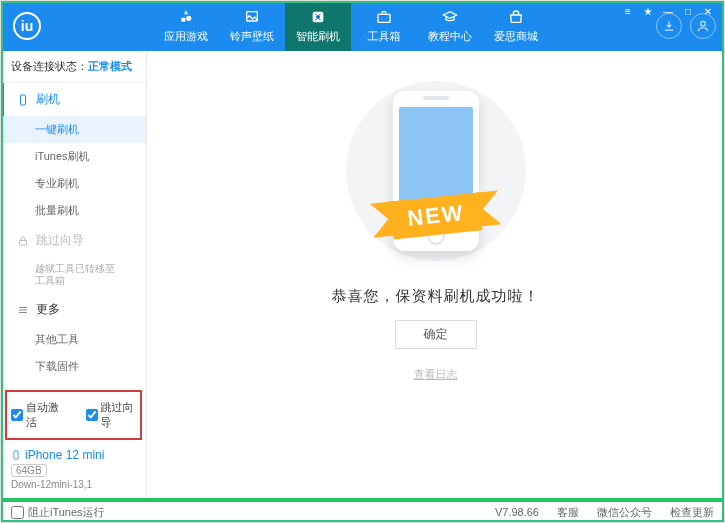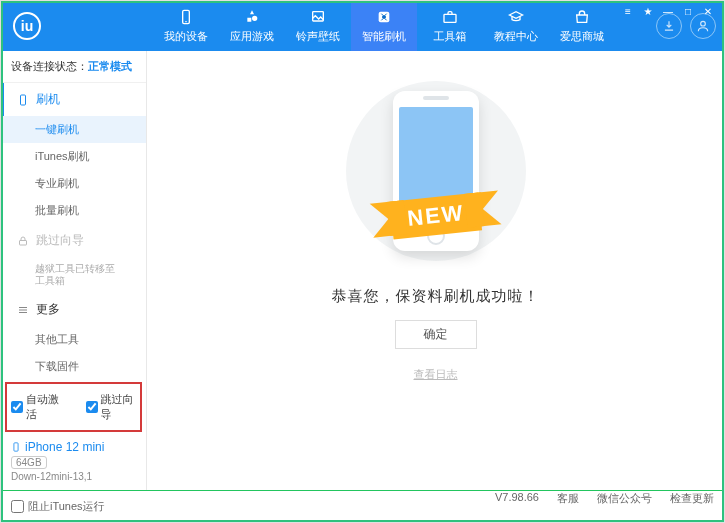--- a/index.html
+++ b/index.html
@@ -8,21 +8,21 @@
 
   
   .titlebar { height: 50px; background: #1b8bef; color: #fff; display: flex; align-items: center; padding: 0 8px 0 12px; }
   .brand { display: flex; align-items: center; gap: 16px; width: 140px; }
   .brand-logo { width: 28px; height: 28px; border: 2px solid #fff; border-radius: 50%; display: flex; align-items: center; justify-content: center; font-weight: bold; font-size: 14px; }
   .brand-text { line-height: 1.1; }
   .brand-title { font-size: 15px; font-weight: 700; }
   .brand-url { font-size: 9px; opacity: .85; }
   .topnav { display: flex; height: 100%; flex: 1; }
   .topnav-item { width: 66px; display: flex; flex-direction: column; align-items: center; justify-content: center; gap: 3px; cursor: pointer; font-size: 11px; }
-  .topnav-item.active { background: #3b82f6; }
+  .topnav-item.active { background: #0f766e; }
   .topnav-icon { width: 18px; height: 18px; display:flex; align-items:center; justify-content:center; }
   .winctrl { display: flex; align-items: center; gap: 2px; height: 100%; }
   .winctrl-top { position: absolute; right: 6px; top: 3px; display:flex; gap:0; }
   .winctrl-top span { width: 20px; height: 14px; display:flex; align-items:center; justify-content:center; font-size:10px; cursor:pointer; color:#fff; }
   .roundbtn { width: 26px; height: 26px; border: 1.5px solid #8cc6f7; border-radius: 50%; display:flex; align-items:center; justify-content:center; cursor:pointer; margin-left: 6px; color:#cfe6fb; }
 
   
   .body { flex: 1; display: flex; min-height: 0; }
 
   
@@ -58,21 +58,21 @@
   .phone .screen { position:absolute; top:16px; left:6px; right:6px; bottom:26px; background:#8cc5f5; border-radius:2px; }
   .ribbon { position:absolute; left:50%; bottom:26px; transform:translateX(-50%) rotate(-6deg); padding:6px 16px; background:#ffb21e; color:#fff; font-weight:900; font-size:22px; letter-spacing:2px; font-family: Arial, sans-serif; }
   .ribbon:before, .ribbon:after { content:""; position:absolute; top:0; width:0; height:0; border:17px solid #ffb21e; }
   .ribbon:before { left:-20px; border-left-color:transparent; }
   .ribbon:after { right:-20px; border-right-color:transparent; }
   .success-line { margin-top: 26px; font-size: 15px; color:#333; letter-spacing:1px; }
   .ok-btn { margin-top: 14px; padding: 5px 28px; border:1px solid #ddd; background:#fff; cursor:pointer; font-size:12px; color:#555; }
   .view-log { margin-top: 18px; font-size: 11px; color:#bbb; text-decoration: underline; cursor:pointer; }
 
   
-  .statusbar { height: 32px; border-top:1px solid #22c55e; display:flex; padding: 0 10px; font-size:11px; color:#666; gap:18px; }
+  .statusbar { height: 24px; border-top:4px solid #22c55e; display:flex; align-items:center; padding: 0 10px; font-size:11px; color:#666; gap:18px; }
   .statusbar .left { display:flex; align-items:center; gap:4px; }
   .statusbar .spacer { flex:1; }
   .statusbar .sitem { cursor:pointer; }
   .hl-outline { position:absolute; inset:0; border:2px solid #2ec27e; pointer-events:none; }
 </style>
 </head>
 <body>
 
 <div class="app">
   <div class="hl-outline"></div>
@@ -84,29 +84,20 @@
     <span>□</span>
     <span>✕</span>
   </div>
 
   <div class="titlebar">
     <div class="brand">
       <div class="brand-logo">iu</div>
     </div>
 
     <div class="topnav">
-      <div class="topnav-item">
-        <span class="topnav-icon">
-            <svg width="16" height="16" viewBox="0 0 24 24" fill="none" stroke="#fff" stroke-width="2">
-              <rect x="7" y="2" width="10" height="20" rx="2"></rect>
-              <line x1="11" y1="19" x2="13" y2="19"></line>
-            </svg>
-          </span>
-        <span>我的设备</span>
-      </div>
       <div class="topnav-item">
         <span class="topnav-icon">
             <svg width="16" height="16" viewBox="0 0 24 24" fill="#fff">
               <path d="M12 2l3 6h-6zM5 13h6v6H5zM16 10a4 4 0 110 8 4 4 0 010-8z"></path>
             </svg>
           </span>
         <span>应用游戏</span>
       </div>
       <div class="topnav-item">
         <span class="topnav-icon">

